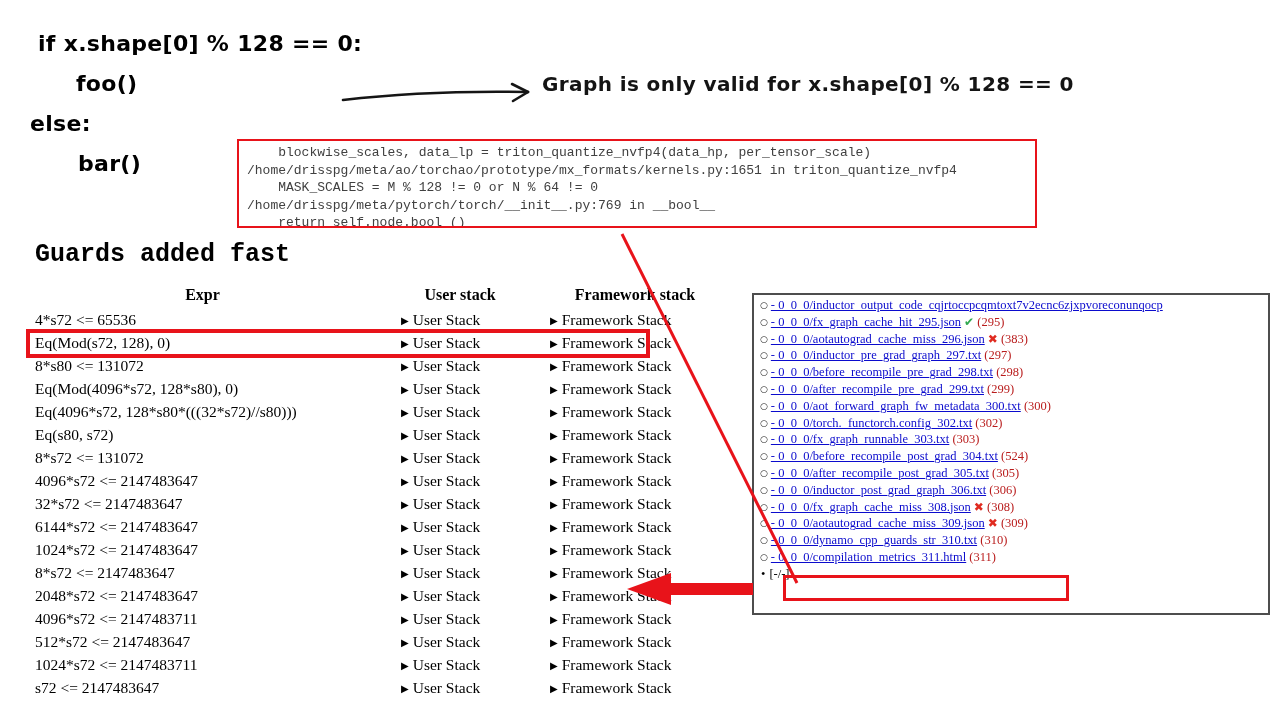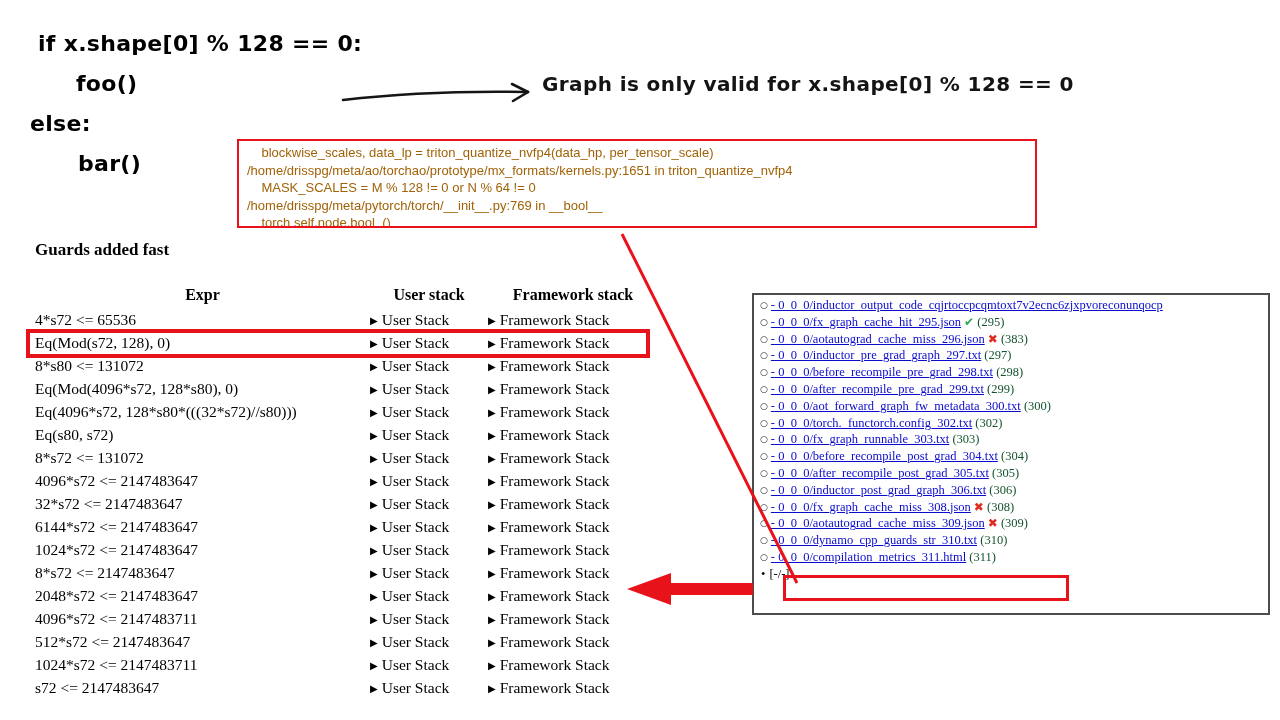--- a/index.html
+++ b/index.html
@@ -15,47 +15,47 @@
   .hc-3 { margin-left:48px; }
   .hand-note { position:absolute; left:542px; top:72px; font-family:"DejaVu Sans", sans-serif;
                font-weight:700; font-size:20px; letter-spacing:.4px; white-space:nowrap; color:#141414;text-align:right; }
   .black-arrow { position:absolute; left:338px; top:78px; pointer-events:none; }
   .black-arrow path { stroke:#151515; stroke-width:2.6; fill:none; stroke-linecap:round; }
 
   
   .trace-box { position:absolute; left:237px; top:139px; width:800px; height:89px;
                border:2px solid var(--highlight-red,#e8131a); background:#fff; overflow:hidden;
                padding:3px 8px 0; }
-  .trace-line { font-family:Liberation Sans, sans-serif; font-size:13px; line-height:17.5px;
-                white-space:pre; color:#a16207; }
-
-  
-  .guards-heading { position:absolute; left:35px; top:240px; font-size:17px; font-weight:700; }
+  .trace-line { font-family:Liberation Mono, monospace; font-size:13px; line-height:17.5px;
+                white-space:pre; color:#404040; }
+
+  
+  .guards-heading { position:absolute; left:35px; top:240px; font-size:25px; font-weight:700;font-family:Liberation Mono, monospace; }
   .guards-table { position:absolute; left:35px; top:282px; width:660px; font-size:15.5px; }
-  .guards-header, .guard-row { display:grid; grid-template-columns:335px 118px 170px; align-items:center; }
+  .guards-header, .guard-row { display:grid; grid-template-columns:335px 118px 170px; align-items:center;gap:31px; }
   .guards-header { height:26px; font-weight:700; font-size:16px; }
   .guards-header .cell { text-align:center; white-space:nowrap; }
   .guard-row { height:23px; }
   .expr-cell { white-space:nowrap; }
   .stack-cell { white-space:nowrap; cursor:pointer; }
   .tri { display:inline-block; font-size:10px; margin-right:4px; vertical-align:1px;
          font-family:"DejaVu Sans", sans-serif; color:#000; }
 
   
   .tlparse-box { position:absolute; left:752px; top:293px; width:518px; height:322px;
                  border:2px solid var(--box-border-gray,#4d4d4d); background:#fff; overflow:hidden;
                  padding:2px 0 0 6px; }
   .tl-item { white-space:nowrap; line-height:16.8px; font-size:12.5px; }
   .tl-bullet { display:inline-block; font-size:9px; color:#222; margin-right:3px; vertical-align:1px;
                font-family:"DejaVu Sans", sans-serif; }
   .tl-link { color:var(--link-blue,#0b0bcd); text-decoration:underline; }
   .tl-status { font-family:"DejaVu Sans", sans-serif; font-weight:700; font-size:12px; margin-left:3px; }
   .tl-status.check { color:var(--check-green,#2fa84f); }
   .tl-status.cross { color:var(--cross-red,#e02b20); }
-  .tl-num { color:#14532d; }
+  .tl-num { color:#b91c1c; }
   .tl-footer { font-size:12.5px; line-height:17px; margin-left:1px; }
   .tl-fbullet { margin-right:4px; }
 
   
   .red-box { position:absolute; border:4px solid var(--highlight-red,#e8131a); pointer-events:none; }
   .row-highlight { left:26px; top:329px; width:624px; height:29px; }
   .link-highlight { left:783px; top:575px; width:286px; height:26px; border-width:3px; }
   .red-arrow { position:absolute; left:627px; top:572px; pointer-events:none; }
   .red-arrow polygon { fill:var(--highlight-red,#e8131a); }
   .red-line { position:absolute; left:0; top:0; pointer-events:none; }
@@ -79,21 +79,21 @@
     <path d="M190 14 L 175 23"></path>
   </svg>
 
   <div class="hand-note">Graph is only valid for x.shape[0] % 128 == 0</div>
 
   <div class="trace-box">
     <div class="trace-line">    blockwise_scales, data_lp = triton_quantize_nvfp4(data_hp, per_tensor_scale)</div>
     <div class="trace-line">/home/drisspg/meta/ao/torchao/prototype/mx_formats/kernels.py:1651 in triton_quantize_nvfp4</div>
     <div class="trace-line">    MASK_SCALES = M % 128 != 0 or N % 64 != 0</div>
     <div class="trace-line">/home/drisspg/meta/pytorch/torch/__init__.py:769 in __bool__</div>
-    <div class="trace-line">    torch self.node.bool_()</div>
+    <div class="trace-line">    return self.node.bool_()</div>
   </div>
 
   <h2 class="guards-heading">Guards added fast</h2>
 
   <div class="guards-table">
     <div class="guards-header">
       <div class="cell">Expr</div>
       <div class="cell">User stack</div>
       <div class="cell">Framework stack</div>
     </div>
@@ -190,21 +190,21 @@
     <div class="tl-list">
         <div class="tl-item"><span class="tl-bullet">○</span><a class="tl-link" href="#">- 0_0_0/inductor_output_code_cqjrtoccpcqmtoxt7v2ecnc6zjxpvoreconunqocp</a></div>
         <div class="tl-item"><span class="tl-bullet">○</span><a class="tl-link" href="#">- 0_0_0/fx_graph_cache_hit_295.json</a><span class="tl-status check">✔</span><span class="tl-num"> (295)</span></div>
         <div class="tl-item"><span class="tl-bullet">○</span><a class="tl-link" href="#">- 0_0_0/aotautograd_cache_miss_296.json</a><span class="tl-status cross">✖</span><span class="tl-num"> (383)</span></div>
         <div class="tl-item"><span class="tl-bullet">○</span><a class="tl-link" href="#">- 0_0_0/inductor_pre_grad_graph_297.txt</a><span class="tl-num"> (297)</span></div>
         <div class="tl-item"><span class="tl-bullet">○</span><a class="tl-link" href="#">- 0_0_0/before_recompile_pre_grad_298.txt</a><span class="tl-num"> (298)</span></div>
         <div class="tl-item"><span class="tl-bullet">○</span><a class="tl-link" href="#">- 0_0_0/after_recompile_pre_grad_299.txt</a><span class="tl-num"> (299)</span></div>
         <div class="tl-item"><span class="tl-bullet">○</span><a class="tl-link" href="#">- 0_0_0/aot_forward_graph_fw_metadata_300.txt</a><span class="tl-num"> (300)</span></div>
         <div class="tl-item"><span class="tl-bullet">○</span><a class="tl-link" href="#">- 0_0_0/torch._functorch.config_302.txt</a><span class="tl-num"> (302)</span></div>
         <div class="tl-item"><span class="tl-bullet">○</span><a class="tl-link" href="#">- 0_0_0/fx_graph_runnable_303.txt</a><span class="tl-num"> (303)</span></div>
-        <div class="tl-item"><span class="tl-bullet">○</span><a class="tl-link" href="#">- 0_0_0/before_recompile_post_grad_304.txt</a><span class="tl-num"> (304)</span></div>
+        <div class="tl-item"><span class="tl-bullet">○</span><a class="tl-link" href="#">- 0_0_0/before_recompile_post_grad_304.txt</a><span class="tl-num"> (524)</span></div>
         <div class="tl-item"><span class="tl-bullet">○</span><a class="tl-link" href="#">- 0_0_0/after_recompile_post_grad_305.txt</a><span class="tl-num"> (305)</span></div>
         <div class="tl-item"><span class="tl-bullet">○</span><a class="tl-link" href="#">- 0_0_0/inductor_post_grad_graph_306.txt</a><span class="tl-num"> (306)</span></div>
         <div class="tl-item"><span class="tl-bullet">○</span><a class="tl-link" href="#">- 0_0_0/fx_graph_cache_miss_308.json</a><span class="tl-status cross">✖</span><span class="tl-num"> (308)</span></div>
         <div class="tl-item"><span class="tl-bullet">○</span><a class="tl-link" href="#">- 0_0_0/aotautograd_cache_miss_309.json</a><span class="tl-status cross">✖</span><span class="tl-num"> (309)</span></div>
         <div class="tl-item"><span class="tl-bullet">○</span><a class="tl-link" href="#">- 0_0_0/dynamo_cpp_guards_str_310.txt</a><span class="tl-num"> (310)</span></div>
         <div class="tl-item"><span class="tl-bullet">○</span><a class="tl-link" href="#">- 0_0_0/compilation_metrics_311.html</a><span class="tl-num"> (311)</span></div>
       </div>
     <div class="tl-footer">
       <span class="tl-fbullet">•</span><span>[-/-]</span>
     </div>

